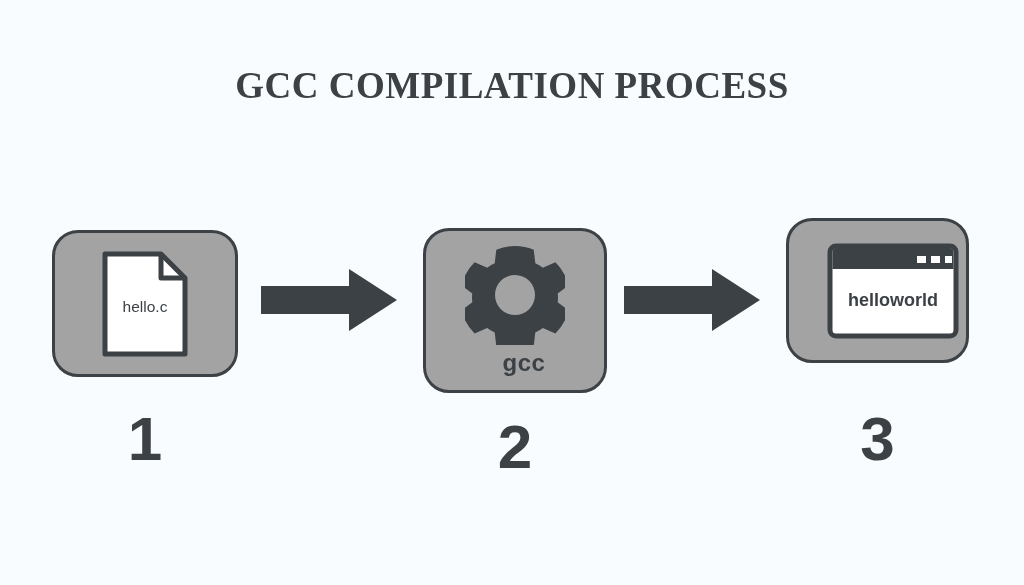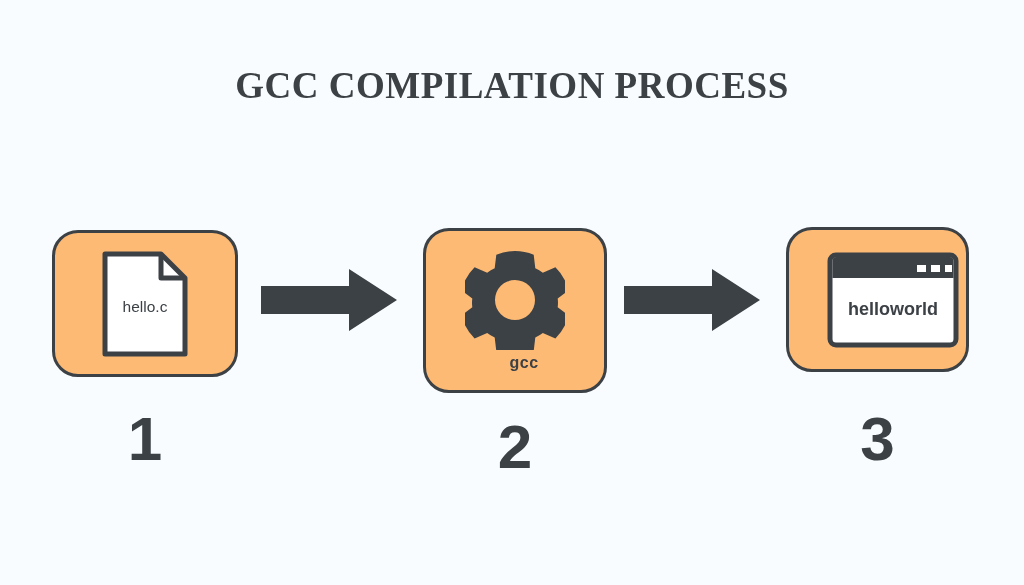--- a/index.html
+++ b/index.html
@@ -35,32 +35,32 @@
   #flow {
     position: absolute;
     top: 0;
     left: 0;
     width: 1024px;
     height: 585px;
   }
 
   .card {
     position: absolute;
-    background: #fdba74;
+    background: #a3a3a3;
     border: 3px solid #3c4146;
     border-radius: 26px;
     display: flex;
     flex-direction: column;
     align-items: center;
     justify-content: center;
   }
 
   #card-1 { left: 52px;  top: 230px; width: 186px; height: 147px; }
   #card-2 { left: 423px; top: 228px; width: 184px; height: 165px; }
-  #card-3 { left: 786px; top: 227px; width: 183px; height: 145px; padding-left: 31px; }
+  #card-3 { left: 786px; top: 218px; width: 183px; height: 145px; padding-left: 31px; }
 
   
   .step-number {
     position: absolute;
     text-align: center;
     font-size: 62px;
     font-weight: bold;
     color: #3c4146;
     line-height: 1;
   }
@@ -85,21 +85,21 @@
     font-family: "Liberation Sans", sans-serif;
   }
   .win-label {
     font-size: 18px;
     font-weight: bold;
     fill: #3c4146;
     font-family: "Liberation Sans", sans-serif;
   }
   .gcc-label {
     margin-top: 4px;
-    font-size: 16px;
+    font-size: 24px;
     font-weight: bold;
     color: #3c4146;
     letter-spacing: 0.5px;
     margin-left: 18px;
   }
 </style>
 </head>
 <body>
 
 <div id="title">GCC COMPILATION PROCESS</div>

